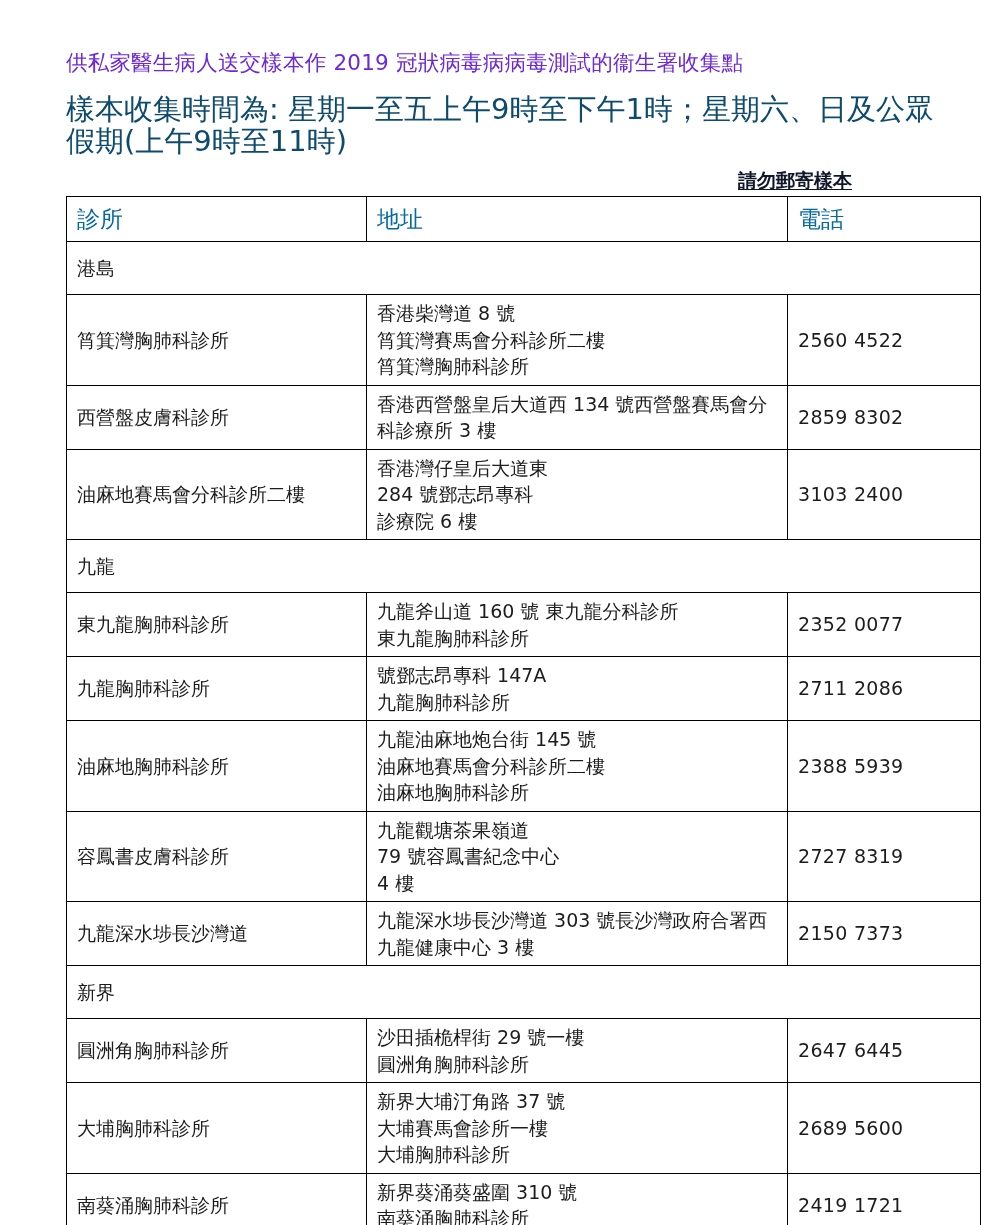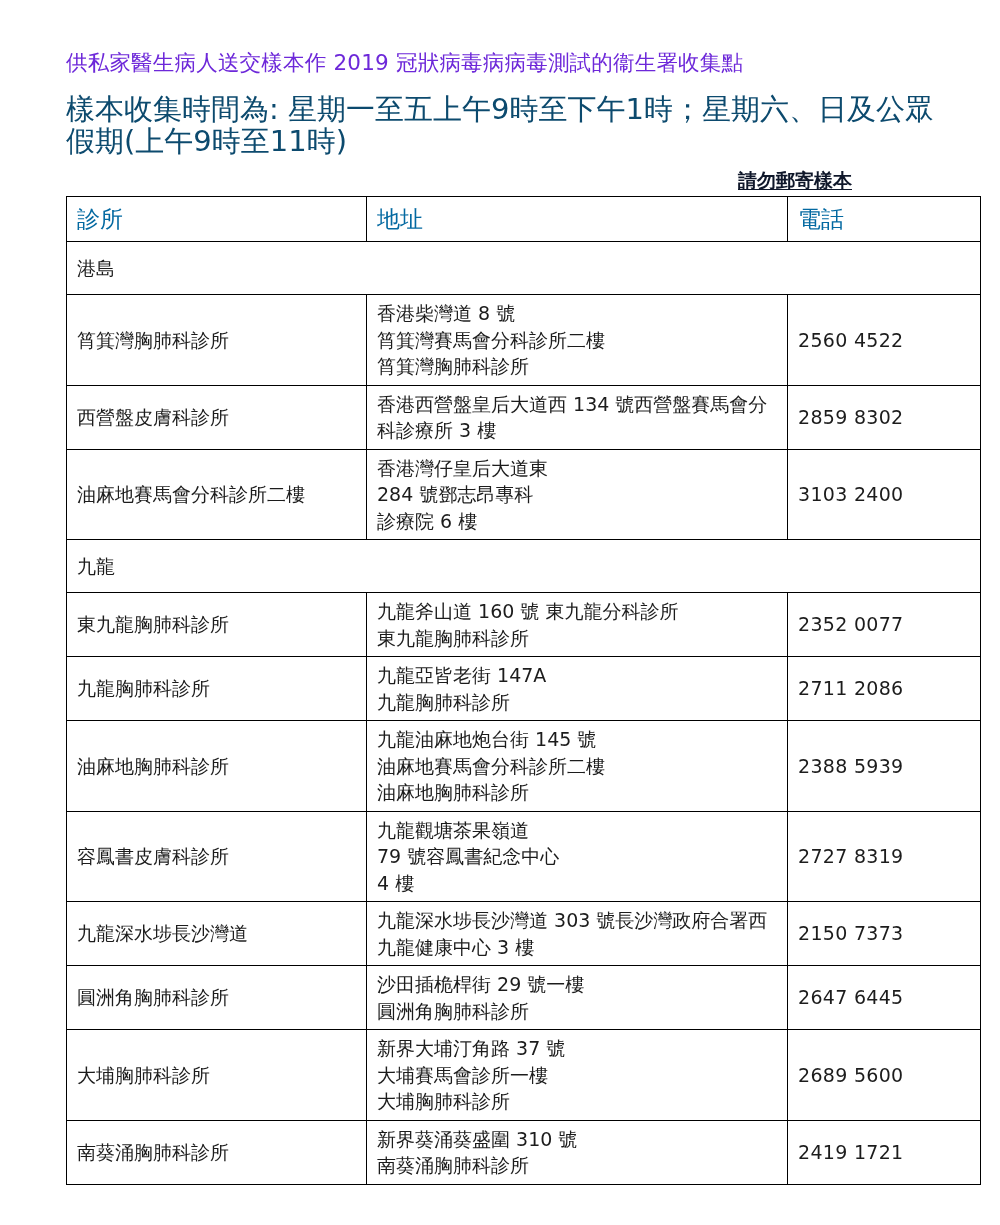--- a/index.html
+++ b/index.html
@@ -162,21 +162,21 @@
             <td class="section-cell" colspan="3">九龍</td>
           </tr>
           <tr>
             <td class="clinic-cell">東九龍胸肺科診所</td>
             <td class="address-cell">九龍斧山道 160 號 東九龍分科診所
 東九龍胸肺科診所</td>
             <td class="phone-cell">2352 0077</td>
           </tr>
           <tr>
             <td class="clinic-cell">九龍胸肺科診所</td>
-            <td class="address-cell">九龍亞皆老街 147A
+            <td class="address-cell">號鄧志昂專科 147A
 九龍胸肺科診所</td>
             <td class="phone-cell">2711 2086</td>
           </tr>
           <tr>
             <td class="clinic-cell">油麻地胸肺科診所</td>
             <td class="address-cell">九龍油麻地炮台街 145 號
 油麻地賽馬會分科診所二樓
 油麻地胸肺科診所</td>
             <td class="phone-cell">2388 5939</td>
           </tr>
@@ -186,20 +186,23 @@
 79 號容鳳書紀念中心
 4 樓</td>
             <td class="phone-cell">2727 8319</td>
           </tr>
           <tr>
             <td class="clinic-cell">九龍深水埗長沙灣道</td>
             <td class="address-cell">九龍深水埗長沙灣道 303 號長沙灣政府合署西九龍健康中心 3 樓</td>
             <td class="phone-cell">2150 7373</td>
           </tr>
           <tr>
+            <td class="section-cell" colspan="3">新界</td>
+          </tr>
+          <tr>
             <td class="clinic-cell">圓洲角胸肺科診所</td>
             <td class="address-cell">沙田插桅桿街 29 號一樓
 圓洲角胸肺科診所</td>
             <td class="phone-cell">2647 6445</td>
           </tr>
           <tr>
             <td class="clinic-cell">大埔胸肺科診所</td>
             <td class="address-cell">新界大埔汀角路 37 號
 大埔賽馬會診所一樓
 大埔胸肺科診所</td>

